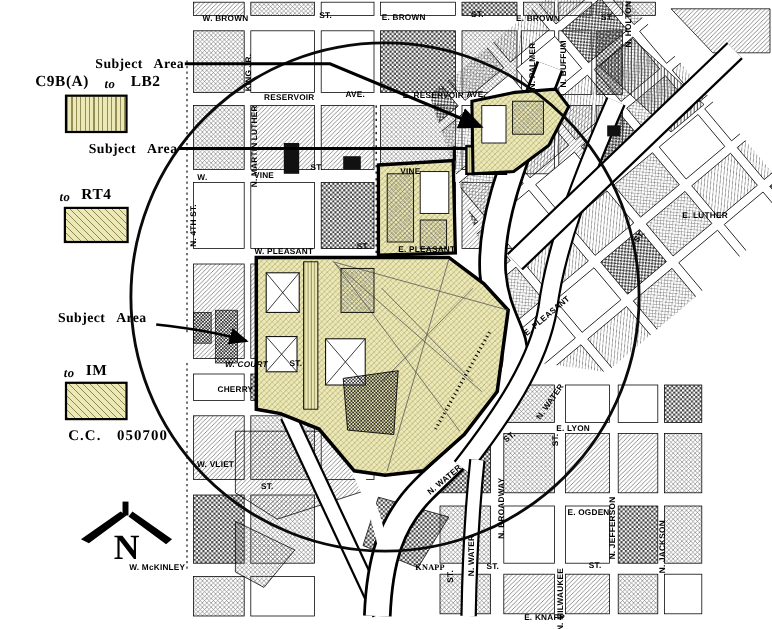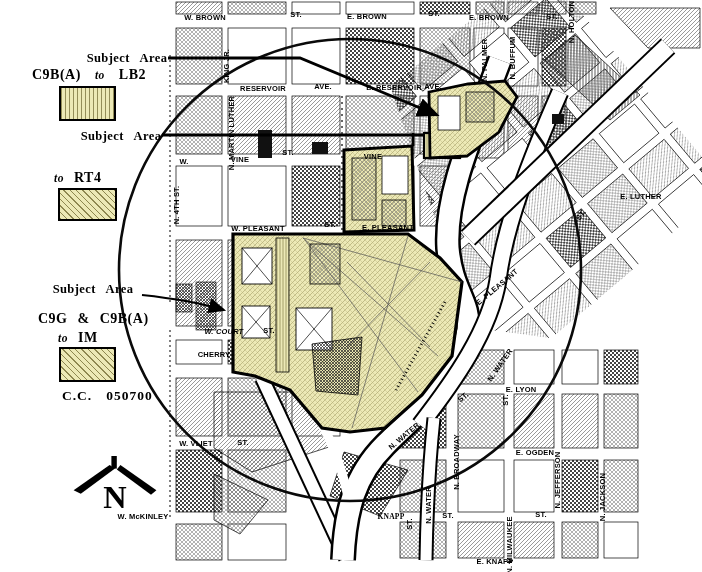--- a/index.html
+++ b/index.html
@@ -5,21 +5,21 @@
   html,body{margin:0;padding:0;background:#fff}
   .stage{position:relative;width:702px;height:572px;background:#fff;overflow:hidden;
          font-family:"Liberation Sans",sans-serif}
   .stage svg.basemap{position:absolute;left:0;top:0}
   .street-label{position:absolute;font:700 7.5px "Liberation Sans",sans-serif;
     letter-spacing:.2px;white-space:nowrap;color:#000;transform-origin:center;z-index:5}
   .legend{position:absolute;inset:0;z-index:6;pointer-events:none}
   .callout{position:absolute;transform:translate(-50%,-50%);
     font:700 12.5px "Liberation Serif",serif;word-spacing:7px;letter-spacing:.4px;white-space:nowrap}
   .zl{position:absolute;font:700 14px "Liberation Serif",serif;white-space:nowrap;
-    display:flex;align-items:center;letter-spacing:.5px}
+    display:flex;align-items:flex-end;letter-spacing:.5px}
   .zl .gap{display:inline-block;width:14px}
   .to{font:italic 700 11.5px "Liberation Serif",serif}
   .swatch{position:absolute;border:2.4px solid #000;box-sizing:content-box}
   .sw-stripes{background:repeating-linear-gradient(90deg,#938d58 0 1px,rgba(0,0,0,0) 1px 4px) #ece9b6}
   .sw-hatch{background:repeating-linear-gradient(45deg,rgba(125,118,62,.85) 0 1px,rgba(0,0,0,0) 1px 4.5px) #ece9b6}
   .cc{position:absolute;font:700 13.5px "Liberation Serif",serif;letter-spacing:1px;display:flex;gap:14px}
   .north{position:absolute;left:70px;top:452px;z-index:6}
 </style>
 </head>
 <body>
@@ -300,28 +300,28 @@
       <div class="street-label" style="left: 240px; top: 159px; transform: translate(-50%, -50%) rotate(0deg);">VINE</div>
       <div class="street-label" style="left: 288px; top: 152px; transform: translate(-50%, -50%) rotate(0deg);">ST.</div>
       <div class="street-label" style="left: 373px; top: 156px; transform: translate(-50%, -50%) rotate(0deg);">VINE</div>
       <div class="street-label" style="left: 258px; top: 228px; transform: translate(-50%, -50%) rotate(0deg);">W. PLEASANT</div>
       <div class="street-label" style="left: 330px; top: 224px; transform: translate(-50%, -50%) rotate(0deg);">ST.</div>
       <div class="street-label" style="left: 388px; top: 227px; transform: translate(-50%, -50%) rotate(0deg);">E. PLEASANT</div>
       <div class="street-label" style="left: 497px; top: 287px; transform: translate(-50%, -50%) rotate(-40deg);">E. PLEASANT</div>
       <div class="street-label" style="left: 224px; top: 331px; transform: translate(-50%, -50%) rotate(0deg); font-style: italic;">W. COURT</div>
       <div class="street-label" style="left: 269px; top: 330px; transform: translate(-50%, -50%) rotate(0deg);">ST.</div>
       <div class="street-label" style="left: 214px; top: 354px; transform: translate(-50%, -50%) rotate(0deg);">CHERRY</div>
-      <div class="street-label" style="left: 196px; top: 443px; transform: translate(-50%, -50%) rotate(0deg);">W. VLIET</div>
+      <div class="street-label" style="left: 196px; top: 422px; transform: translate(-50%, -50%) rotate(0deg);">W. VLIET</div>
       <div class="street-label" style="left: 243px; top: 442px; transform: translate(-50%, -50%) rotate(0deg);">ST.</div>
       <div class="street-label" style="left: 143px; top: 516px; transform: translate(-50%, -50%) rotate(0deg);">W. McKINLEY</div>
       <div class="street-label" style="left: 391px; top: 516px; transform: translate(-50%, -50%) rotate(0deg); font-family: Liberation Serif, serif;">KNAPP</div>
       <div class="street-label" style="left: 448px; top: 515px; transform: translate(-50%, -50%) rotate(0deg);">ST.</div>
       <div class="street-label" style="left: 495px; top: 516px; transform: translate(-50%, -50%) rotate(0deg); margin-top: 45px;">E. KNAPP</div>
       <div class="street-label" style="left: 541px; top: 514px; transform: translate(-50%, -50%) rotate(0deg);">ST.</div>
-      <div class="street-label" style="left: 535px; top: 452px; transform: translate(-50%, -50%) rotate(0deg);">E. OGDEN</div>
+      <div class="street-label" style="left: 535px; top: 466px; transform: translate(-50%, -50%) rotate(0deg);">E. OGDEN</div>
       <div class="street-label" style="left: 521px; top: 389px; transform: translate(-50%, -50%) rotate(0deg);">E. LYON</div>
       <div class="street-label" style="left: 641px; top: 196px; transform: translate(-50%, -50%) rotate(0deg);">E. LUTHER</div>
       <div class="street-label" style="left: 176px; top: 205px; transform: translate(-50%, -50%) rotate(-90deg);">N. 4TH ST.</div>
       <div class="street-label" style="left: 226px; top: 66px; transform: translate(-50%, -50%) rotate(-90deg);">KING JR.</div>
       <div class="street-label" style="left: 231px; top: 133px; transform: translate(-50%, -50%) rotate(-90deg);">N. MARTIN LUTHER</div>
       <div class="street-label" style="left: 484px; top: 60px; transform: translate(-50%, -50%) rotate(-90deg);">N. PALMER</div>
       <div class="street-label" style="left: 512px; top: 58px; transform: translate(-50%, -50%) rotate(-90deg);">N. BUFFUM</div>
       <div class="street-label" style="left: 571px; top: 22px; transform: translate(-50%, -50%) rotate(-90deg);">N. HOLTON</div>
       <div class="street-label" style="left: 500px; top: 365px; transform: translate(-50%, -50%) rotate(-55deg);">N. WATER</div>
       <div class="street-label" style="left: 404px; top: 436px; transform: translate(-50%, -50%) rotate(-40deg);">N. WATER</div>
@@ -349,23 +349,20 @@
 
     <div class="callout" style="left:121px;top:136px">Subject Area</div>
     <div class="zl" style="left:54px;top:170px">
       <span class="to">to</span>
         <span class="gap" style="width:10px"></span>
       <span>RT4</span>
     </div>
     <div class="swatch sw-hatch" style="left:58px;top:188px;width:55px;height:29px"></div>
 
     <div class="callout" style="left:93px;top:289px">Subject Area</div>
-    <div class="zl" style="left:38px;top:311px;word-spacing:6px">
-      <span>C9G &amp; C9B(A)</span>
-    </div>
     <div class="zl" style="left:58px;top:330px">
       <span class="to">to</span>
         <span class="gap" style="width:10px"></span>
       <span>IM</span>
     </div>
     <div class="swatch sw-hatch" style="left:59px;top:347px;width:53px;height:31px"></div>
 
     <div class="cc" style="left:62px;top:388px">
       <span>C.C.</span>
       <span>050700</span>

